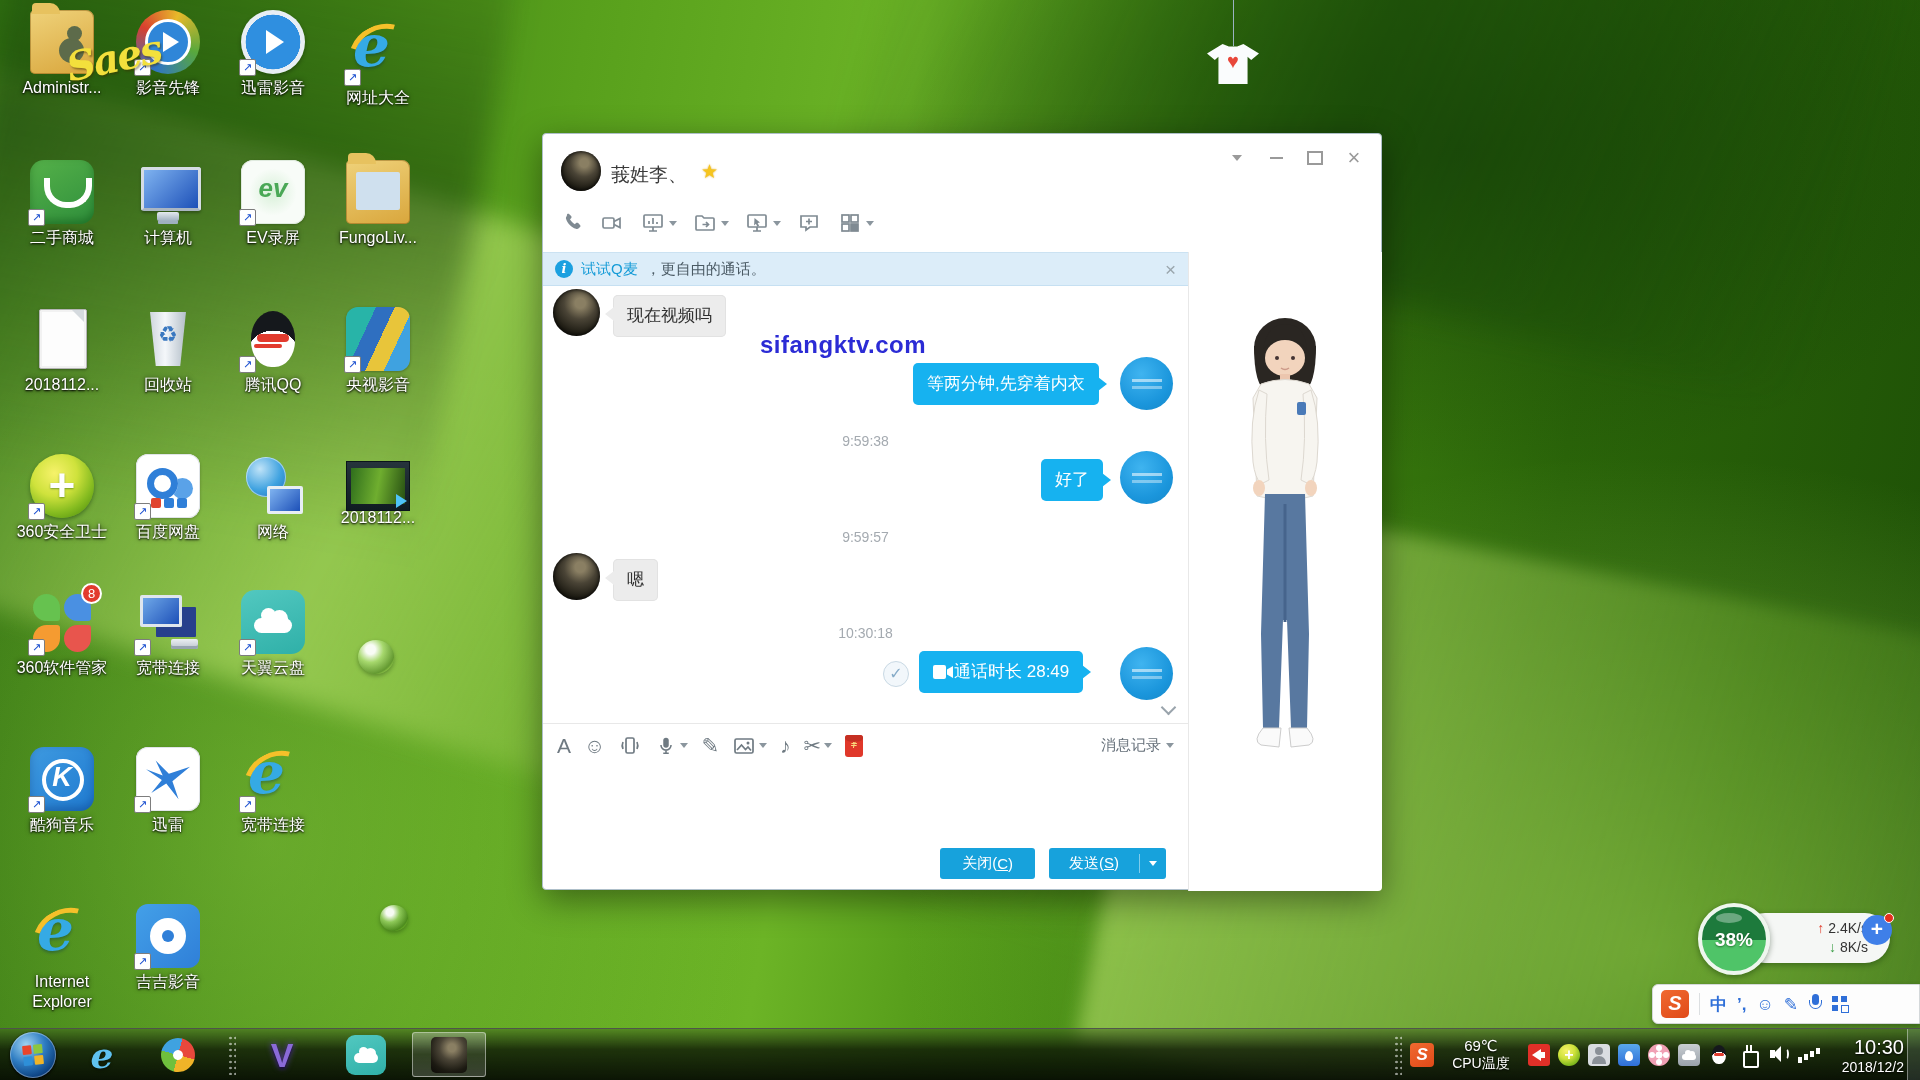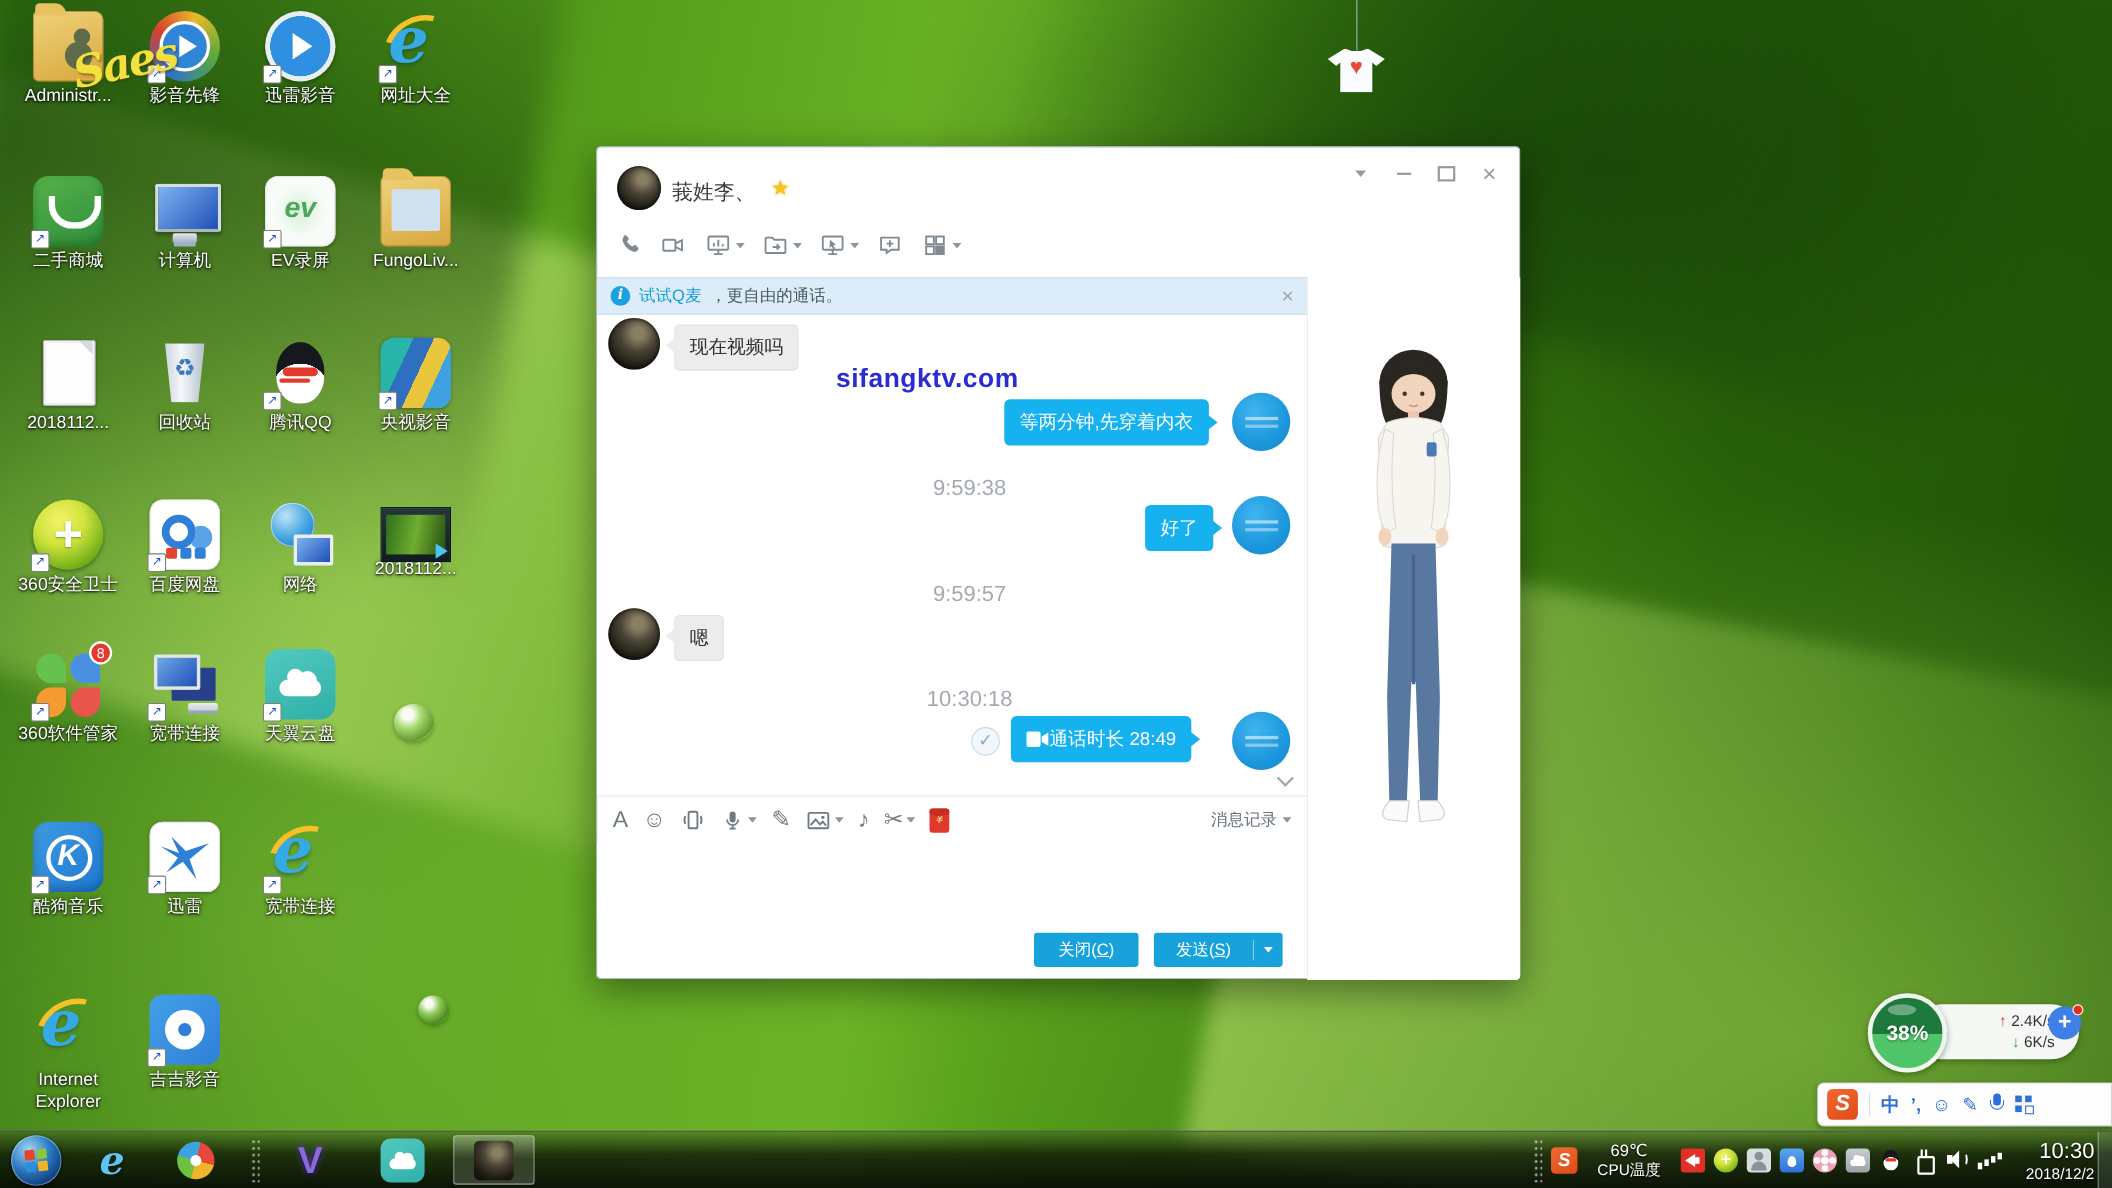--- a/index.html
+++ b/index.html
@@ -170,21 +170,21 @@
  background:radial-gradient(circle at 58% 30%,#8a7f63 0 12%,#4a4436 38%,#1c1a12 72%,#0c0b07);box-shadow:inset 0 0 4px #000;cursor:pointer}
 .s-avatar{position:absolute;width:53px;height:53px;border-radius:50%;cursor:pointer;
  background:radial-gradient(circle at 40% 32%,#3fb4f0,#1b96dc 62%,#1486c8)}
 .s-avatar::after{content:"";position:absolute;left:12px;top:22px;width:30px;height:3px;background:rgba(255,255,255,.55);
  box-shadow:0 7px 0 rgba(255,255,255,.4)}
 .bub{position:absolute;padding:10px 14px;border-radius:5px;font-size:17px;line-height:1.3}
 .bub-gray{background:#ececec;color:#303030;box-shadow:inset 0 0 0 1px #e2e2e2}
 .bub-gray::before{content:"";position:absolute;left:-8px;top:12px;border-right:9px solid #ececec;border-top:7px solid transparent;border-bottom:7px solid transparent}
 .bub-blue{background:#16b2f0;color:#fff}
 .bub-blue::after{content:"";position:absolute;right:-8px;top:14px;border-left:9px solid #16b2f0;border-top:7px solid transparent;border-bottom:7px solid transparent}
-.tstamp{position:absolute;left:16px;width:100%;text-align:center;color:#a4aab0;font-size:20px}
+.tstamp{position:absolute;left:0;width:100%;text-align:center;color:#a4aab0;font-size:14px}
 .wmark{position:absolute;color:#2b2bd5;font-weight:bold;font-size:24px;letter-spacing:.5px}
 .call-check{position:absolute;width:26px;height:26px;border-radius:50%;background:#f2f7fb;border:1px solid #c9d9e4;color:#85abc8;
  text-align:center;font-size:16px;line-height:24px}
 .call-bub{display:flex;align-items:center;gap:0}
 .scrolldn{position:absolute;right:10px;bottom:8px;width:18px;height:14px;cursor:pointer}
 .scrolldn::before{content:"";position:absolute;left:3px;top:1px;width:9px;height:9px;border-right:2px solid #9aa4ac;border-bottom:2px solid #9aa4ac;transform:rotate(45deg)}
 
 .qq-inputbar{position:absolute;left:0;top:589px;width:645px;height:44px;border-top:1px solid #e8e8e8;display:flex;align-items:center;
  padding:0 14px;gap:13px;color:#6f7a82}
 .ib{display:flex;align-items:center;gap:3px;cursor:pointer;font-size:21px;line-height:1}
@@ -425,21 +425,21 @@
       </div>
     <div class="dlabel">天翼云盘</div>
   </div>
   <div class="dicon" style="left:223px;top:747px">
     <div class="art art-ie">
         <i class="sc"></i>
       </div>
     <div class="dlabel">宽带连接</div>
   </div>
 
-  <div class="dicon" style="left:328px;top:10px">
+  <div class="dicon" style="left:328px;top:20px">
     <div class="art art-ie">
         <i class="sc"></i>
       </div>
     <div class="dlabel">网址大全</div>
   </div>
   <div class="dicon" style="left:328px;top:160px">
     <div class="art art-folder"></div>
     <div class="dlabel">FungoLiv...</div>
   </div>
   <div class="dicon" style="left:328px;top:307px">
@@ -638,21 +638,21 @@
         <path d="M64 200v118" stroke="#46648c" stroke-width="3"></path>
         <path d="M42 424q-11 13-2 17l18 2 2-19z" fill="#fafafa" stroke="#ccc"></path>
         <path d="M86 424q11 13 2 17l-18 2-2-19z" fill="#fafafa" stroke="#ccc"></path>
       </svg>
     </div>
   </div>
 
   <div class="speed">
     <div class="sb-pill">
       <div class="sb-row r1"><span class="aru">↑</span><span>2.4K/s</span></div>
-      <div class="sb-row r2"><span class="ard">↓</span><span>6K/s</span></div>
+      <div class="sb-row r2"><span class="ard">↓</span><span>8K/s</span></div>
     </div>
     <div class="sb-ball">
         <span>38%</span>
       </div>
     <div class="sb-plus"><span>+</span><i class="sb-dot"></i></div>
   </div>
 
   <div class="sogou">
     <div class="sg-logo">S</div>
     <div class="sg-sep"></div>

